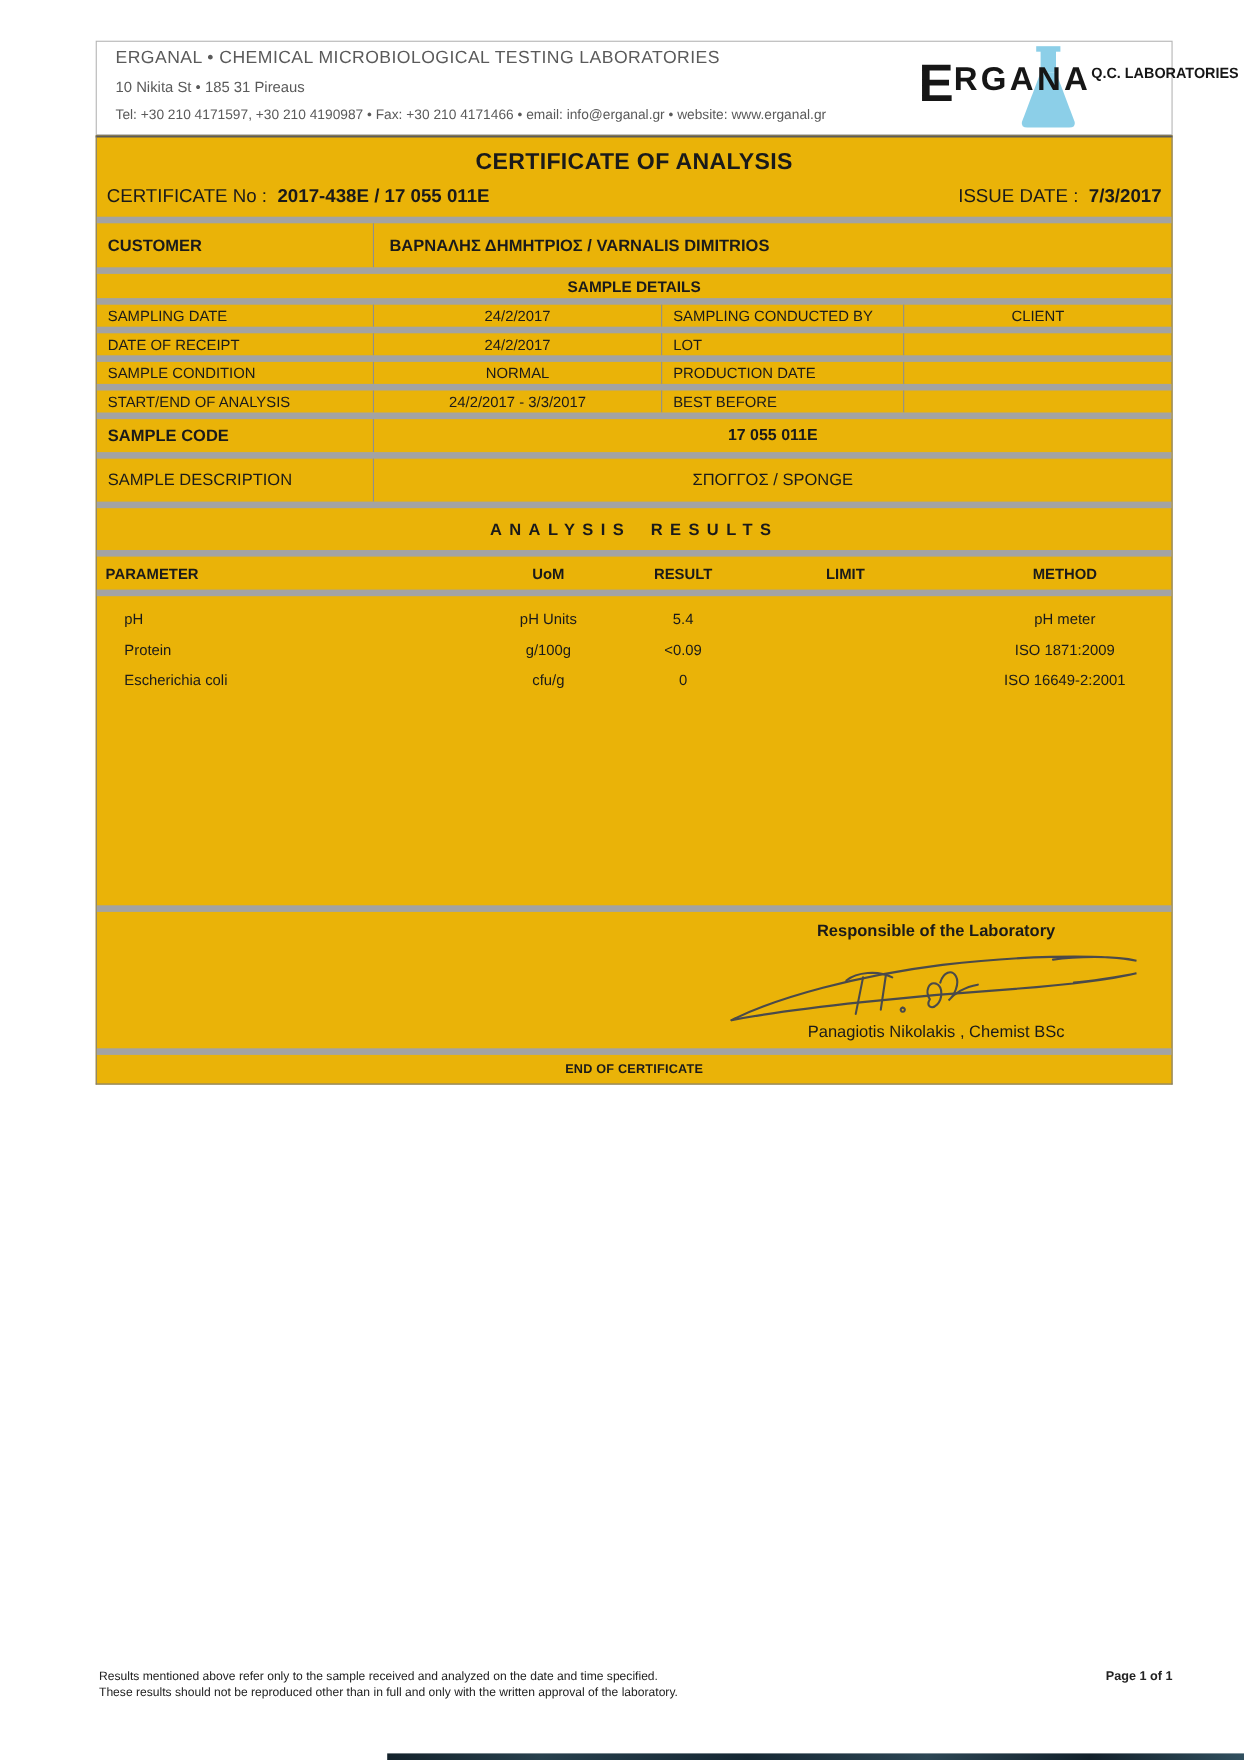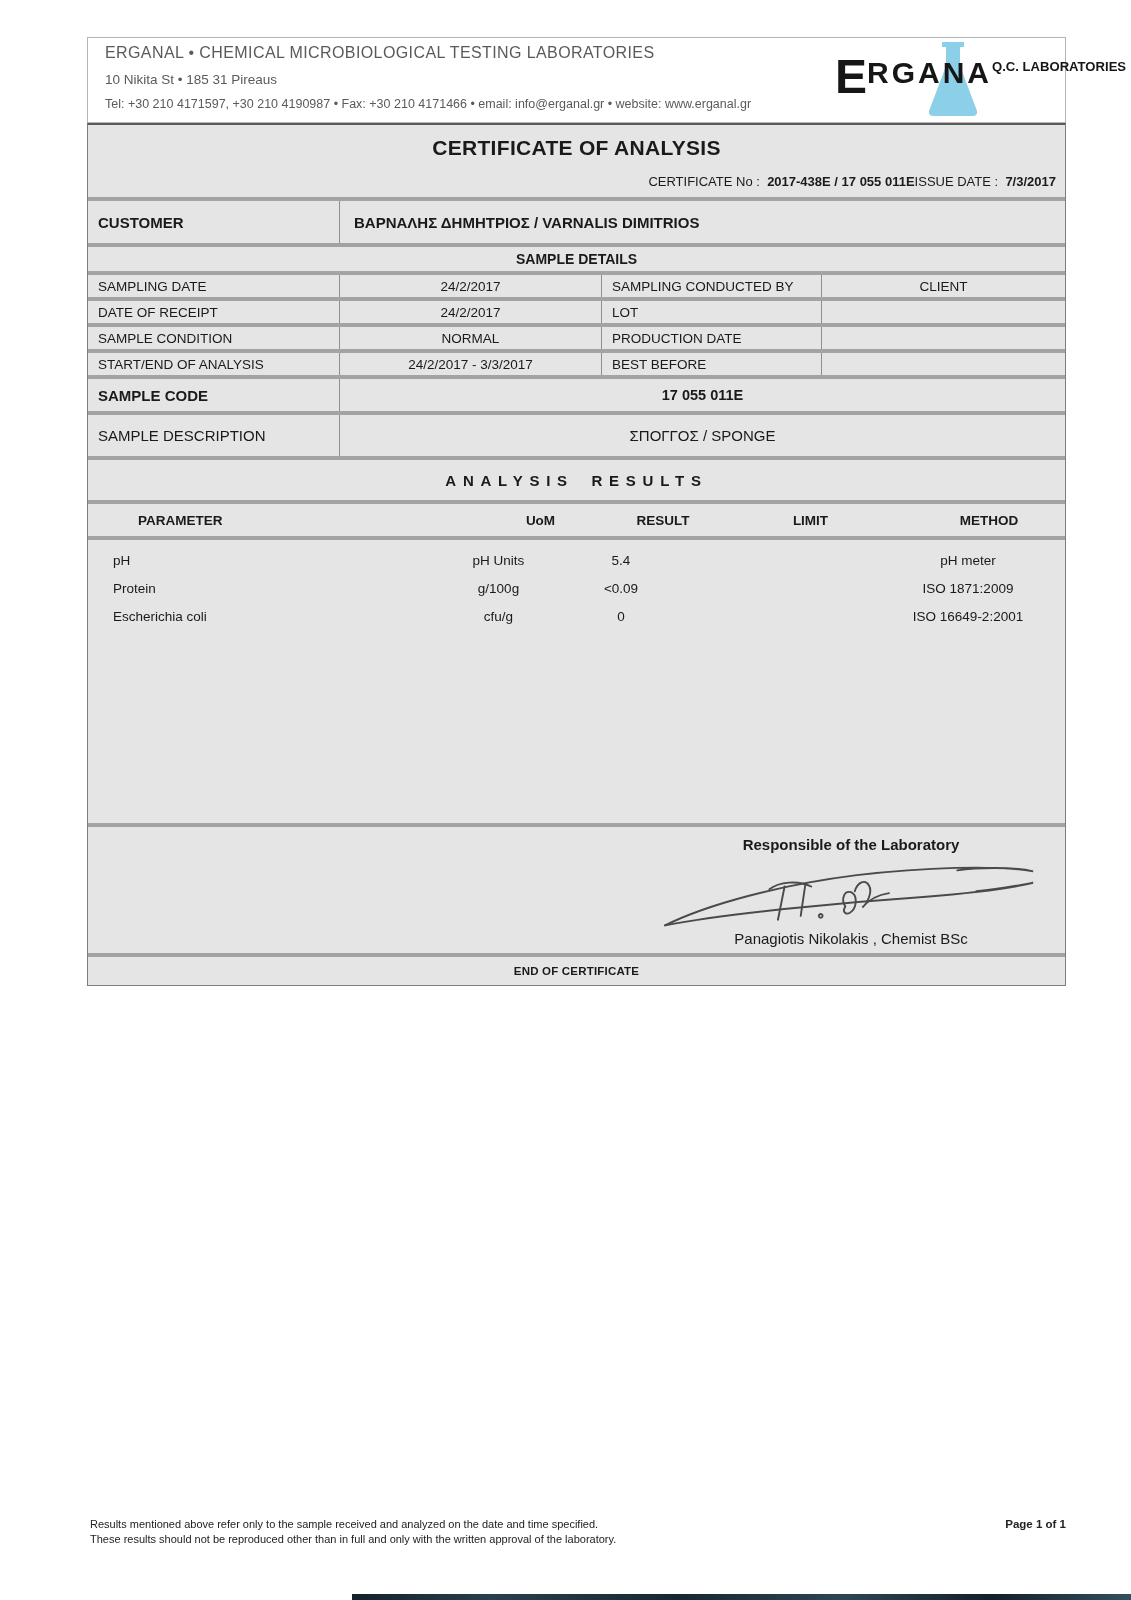--- a/index.html
+++ b/index.html
@@ -23,28 +23,28 @@
   .logo-text { position:absolute; left:0; top:16px; z-index:1; display:flex; align-items:flex-start; color:#161616; }
   .logo-big-e { font-size:48px; line-height:42px; font-weight:bold; letter-spacing:-1px; }
   .logo-mid   { display:flex; flex-direction:row; margin:0 0 0 1px; padding-top:4px; }
   .logo-word  { font-size:30px; line-height:25px; font-weight:bold; letter-spacing:3px; }
   .logo-sub   { font-size:13.5px; line-height:14px; font-weight:bold; letter-spacing:0; transform:scaleX(.97); transform-origin:left; white-space:nowrap; }
   .logo-big-l { font-size:56px; line-height:48px; font-weight:bold; margin-left:-2px; }
 
   
   .doc-table {
     position:absolute; left:87px; top:123px; width:979px;
-    border:1px solid #7d7d7d; border-top:2px solid #5a5a5a; background:#e5e5e5;
+    border:1px solid #7d7d7d; border-top:2px solid #5a5a5a; background:#eab308;
   }
-  .trow { position:relative; border-top:4px solid #a3a3a3; display:flex; align-items:stretch; }
+  .trow { position:relative; border-top:6px solid #a3a3a3; display:flex; align-items:stretch; }
   .trow:first-child { border-top:none; }
 
   .row-title { height:72px; display:block; }
   .cert-title { text-align:center; padding-top:11px; font-size:21px; font-weight:bold; letter-spacing:.3px; }
-  .cert-meta { position:absolute; left:0; right:0; bottom:8px; display:flex; justify-content:flex-end; font-size:13px; padding:0 9px; }
+  .cert-meta { position:absolute; left:0; right:0; bottom:8px; display:flex; justify-content:space-between; font-size:17px; padding:0 9px;gap:10px; }
   .cert-meta b { font-weight:bold; }
 
   .c1 { width:251px; flex:none; }
   .c2 { width:262px; flex:none; }
   .c3 { width:220px; flex:none; }
   .c4 { flex:1; }
   .vline { border-left:1px solid #8f8f8f; }
 
   .cell { display:flex; align-items:center; }
   .pad  { padding-left:10px; }
@@ -65,21 +65,21 @@
   .row-artitle { height:44px; justify-content:center; align-items:center;
                  font-size:15px; font-weight:bold; letter-spacing:.45em; word-spacing:.45em; }
 
   .p1 { width:333px; flex:none; }
   .p2 { width:155px; flex:none; }
   .p3 { width:90px;  flex:none; }
   .p4 { width:205px; flex:none; }
   .p5 { flex:1; }
 
   .row-ahead { height:36px; font-size:13.5px; font-weight:bold; }
-  .row-ahead .p1 { padding-left:8px;margin-left:42px; }
+  .row-ahead .p1 { padding-left:8px; }
 
   .row-abody { height:287px; display:block; padding-top:6px; }
   .a-line { display:flex; height:28px; font-size:13.5px; }
   .a-line .p1 { padding-left:25px; }
 
   .row-sign { height:130px; display:block; }
   .sign-block { position:absolute; right:4px; top:0; width:420px; height:100%; }
   .sign-title { text-align:center; padding-top:9px; font-size:15px; font-weight:bold; }
   .sign-svg { position:absolute; left:6px; top:32px; width:408px; height:74px; }
   .sign-name { position:absolute; left:0; bottom:6px; width:100%; text-align:center; font-size:15px; }

